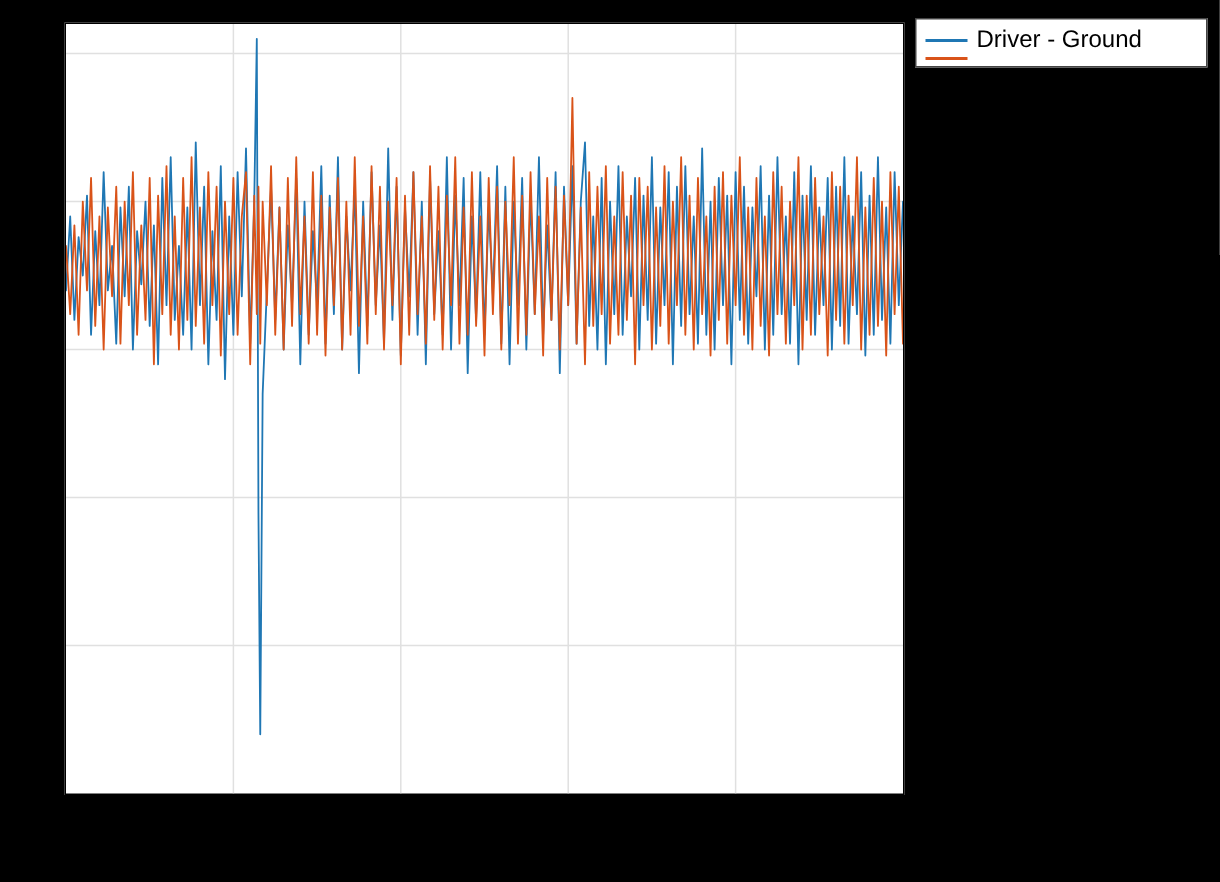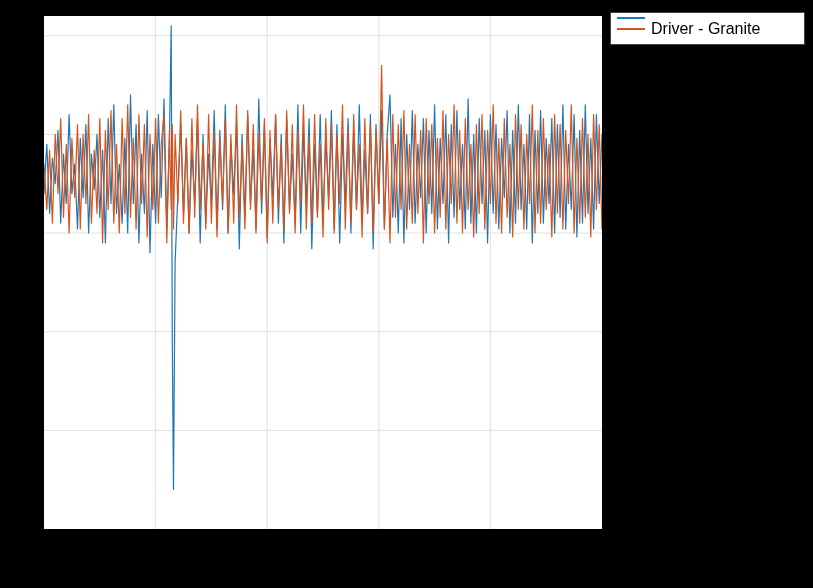--- a/index.html
+++ b/index.html
@@ -61,20 +61,20 @@
         <line x1="0" y1="118.38461538461536" x2="558" y2="118.38461538461536" class="gridline"></line>
         <line x1="0" y1="19.730769230769226" x2="558" y2="19.730769230769226" class="gridline"></line>
         <path d="M0.0 177.6 L2.8 128.3 L5.6 197.3 L8.4 142.1 L11.2 167.7 L14.0 114.4 L16.7 207.2 L19.5 138.1 L22.3 187.4 L25.1 98.7 L27.9 177.6 L30.7 148.0 L33.5 213.1 L36.3 122.3 L39.1 181.5 L41.9 108.5 L44.6 217.0 L47.4 138.1 L50.2 173.6 L53.0 118.4 L55.8 201.3 L58.6 134.2 L61.4 226.9 L64.2 102.6 L67.0 187.4 L69.8 88.8 L72.5 197.3 L75.3 148.0 L78.1 207.2 L80.9 122.3 L83.7 217.0 L86.5 78.9 L89.3 187.4 L92.1 108.5 L94.9 226.9 L97.6 138.1 L100.4 197.3 L103.2 94.7 L106.0 236.8 L108.8 128.3 L111.6 207.2 L114.4 98.7 L117.2 181.5 L120.0 82.9 L122.8 213.1 L125.5 118.4 L127.2 9.9 L128.3 325.6 L129.5 473.5 L131.1 246.6 L133.9 177.6 L136.7 108.5 L139.5 197.3 L142.3 122.3 L145.1 217.0 L147.9 134.2 L150.7 187.4 L153.5 102.6 L156.2 226.9 L159.0 118.4 L161.8 207.2 L164.6 138.1 L167.4 187.4 L170.2 94.7 L173.0 213.1 L175.8 114.4 L178.6 193.4 L181.3 88.8 L184.1 217.0 L186.9 128.3 L189.7 177.6 L192.5 108.5 L195.3 232.8 L198.1 118.4 L200.9 201.3 L203.7 98.7 L206.5 187.4 L209.3 134.2 L212.0 213.1 L214.8 82.9 L217.6 197.3 L220.4 108.5 L223.2 221.0 L226.0 122.3 L228.8 181.5 L231.6 98.7 L234.4 207.2 L237.2 118.4 L239.9 226.9 L242.7 102.6 L245.5 193.4 L248.3 138.1 L251.1 207.2 L253.9 88.8 L256.7 217.0 L259.5 114.4 L262.3 187.4 L265.1 102.6 L267.8 232.8 L270.6 128.3 L273.4 197.3 L276.2 98.7 L279.0 207.2 L281.8 122.3 L284.6 181.5 L287.4 94.7 L290.2 213.1 L292.9 108.5 L295.7 226.9 L298.5 118.4 L301.3 187.4 L304.1 102.6 L306.9 217.0 L309.7 114.4 L312.5 193.4 L315.3 88.8 L318.1 207.2 L320.8 134.2 L323.6 197.3 L326.4 98.7 L329.2 232.8 L332.0 108.5 L334.8 187.4 L337.6 94.7 L340.4 213.1 L343.2 118.4 L346.0 78.9 L348.8 201.3 L351.5 128.3 L354.3 217.0 L357.1 102.6 L359.9 226.9 L362.7 118.4 L365.5 193.4 L368.3 94.7 L371.1 207.2 L373.9 128.3 L376.7 181.5 L379.4 102.6 L382.2 217.0 L385.0 114.4 L387.8 197.3 L390.6 88.8 L393.4 213.1 L396.2 122.3 L399.0 187.4 L401.8 98.7 L404.6 226.9 L407.3 108.5 L410.1 201.3 L412.9 94.7 L415.7 193.4 L418.5 128.3 L421.3 213.1 L424.1 82.9 L426.9 207.2 L429.7 118.4 L432.4 217.0 L435.2 102.6 L438.0 187.4 L440.8 114.4 L443.6 226.9 L446.4 98.7 L449.2 197.3 L452.0 108.5 L454.8 213.1 L457.6 122.3 L460.3 181.5 L463.1 94.7 L465.9 217.0 L468.7 114.4 L471.5 207.2 L474.3 88.8 L477.1 193.4 L479.9 128.3 L482.7 213.1 L485.5 98.7 L488.3 226.9 L491.0 114.4 L493.8 197.3 L496.6 94.7 L499.4 207.2 L502.2 122.3 L505.0 187.4 L507.8 102.6 L510.6 217.0 L513.4 108.5 L516.1 201.3 L518.9 88.8 L521.7 213.1 L524.5 128.3 L527.3 193.4 L530.1 98.7 L532.9 221.0 L535.7 114.4 L538.5 207.2 L541.3 88.8 L544.0 197.3 L546.8 122.3 L549.6 213.1 L552.4 98.7 L555.2 187.4 L558.0 118.4 " fill="none" stroke="#1f77b4" stroke-width="1.2" stroke-linejoin="round" stroke-linecap="round"></path>
         <path d="M0.0 148.0 L2.8 193.4 L5.6 134.2 L8.4 207.2 L11.2 118.4 L14.0 177.6 L16.7 102.6 L19.5 201.3 L22.3 128.3 L25.1 217.0 L27.9 122.3 L30.7 181.5 L33.5 108.5 L36.3 213.1 L39.1 118.4 L41.9 187.4 L44.6 98.7 L47.4 207.2 L50.2 134.2 L53.0 197.3 L55.8 102.6 L58.6 226.9 L61.4 114.4 L64.2 193.4 L67.0 94.7 L69.8 207.2 L72.5 128.3 L75.3 217.0 L78.1 102.6 L80.9 197.3 L83.7 88.8 L86.5 201.3 L89.3 122.3 L92.1 213.1 L94.9 98.7 L97.6 187.4 L100.4 108.5 L103.2 221.0 L106.0 118.4 L108.8 193.4 L111.6 102.6 L114.4 207.2 L117.2 128.3 L120.0 98.7 L122.8 226.9 L125.5 114.4 L127.2 193.4 L128.3 108.5 L129.5 213.1 L131.1 118.4 L133.9 187.4 L136.7 94.7 L139.5 207.2 L142.3 122.3 L145.1 217.0 L147.9 102.6 L150.7 201.3 L153.5 88.8 L156.2 193.4 L159.0 128.3 L161.8 213.1 L164.6 98.7 L167.4 207.2 L170.2 114.4 L173.0 221.0 L175.8 122.3 L178.6 187.4 L181.3 102.6 L184.1 217.0 L186.9 118.4 L189.7 207.2 L192.5 88.8 L195.3 201.3 L198.1 128.3 L200.9 213.1 L203.7 94.7 L206.5 193.4 L209.3 108.5 L212.0 217.0 L214.8 118.4 L217.6 187.4 L220.4 102.6 L223.2 226.9 L226.0 114.4 L228.8 207.2 L231.6 98.7 L234.4 193.4 L237.2 128.3 L239.9 213.1 L242.7 94.7 L245.5 197.3 L248.3 108.5 L251.1 217.0 L253.9 114.4 L256.7 187.4 L259.5 88.8 L262.3 213.1 L265.1 122.3 L267.8 207.2 L270.6 98.7 L273.4 201.3 L276.2 128.3 L279.0 221.0 L281.8 102.6 L284.6 193.4 L287.4 108.5 L290.2 217.0 L292.9 118.4 L295.7 187.4 L298.5 88.8 L301.3 213.1 L304.1 114.4 L306.9 207.2 L309.7 98.7 L312.5 193.4 L315.3 128.3 L318.1 221.0 L320.8 102.6 L323.6 197.3 L326.4 108.5 L329.2 217.0 L332.0 114.4 L334.8 187.4 L337.6 49.3 L340.4 213.1 L343.2 122.3 L346.0 226.9 L348.8 98.7 L351.5 201.3 L354.3 108.5 L357.1 193.4 L359.9 94.7 L362.7 213.1 L365.5 128.3 L368.3 207.2 L371.1 98.7 L373.9 197.3 L376.7 114.4 L379.4 226.9 L382.2 102.6 L385.0 187.4 L387.8 108.5 L390.6 217.0 L393.4 122.3 L396.2 201.3 L399.0 94.7 L401.8 213.1 L404.6 118.4 L407.3 187.4 L410.1 88.8 L412.9 207.2 L415.7 114.4 L418.5 217.0 L421.3 102.6 L424.1 193.4 L426.9 128.3 L429.7 221.0 L432.4 108.5 L435.2 197.3 L438.0 98.7 L440.8 213.1 L443.6 114.4 L446.4 187.4 L449.2 88.8 L452.0 207.2 L454.8 122.3 L457.6 217.0 L460.3 102.6 L463.1 201.3 L465.9 128.3 L468.7 221.0 L471.5 98.7 L474.3 193.4 L477.1 108.5 L479.9 213.1 L482.7 118.4 L485.5 187.4 L488.3 88.8 L491.0 217.0 L493.8 114.4 L496.6 207.2 L499.4 102.6 L502.2 193.4 L505.0 128.3 L507.8 221.0 L510.6 98.7 L513.4 197.3 L516.1 108.5 L518.9 213.1 L521.7 114.4 L524.5 187.4 L527.3 88.8 L530.1 217.0 L532.9 122.3 L535.7 207.2 L538.5 102.6 L541.3 201.3 L544.0 118.4 L546.8 221.0 L549.6 98.7 L552.4 193.4 L555.2 108.5 L558.0 213.1 " fill="none" stroke="#d95319" stroke-width="1.2" stroke-linejoin="round" stroke-linecap="round"></path>
       </svg>
   </div>
 
   <div class="legend-box" id="legend-box" style="left: 610px; top: 12px; width: 195px;">
     <div class="legend-row">
       <span class="legend-line" id="leg-line-0" style="border-top-color: rgb(31, 119, 180);"></span>
+      <span>Driver - Ground</span>
     </div>
     <div class="legend-row">
       <span class="legend-line" id="leg-line-1" style="border-top-color: rgb(217, 83, 25);"></span>
-      <span>Driver - Granite</span>
     </div>
   </div>
 
 </div>
 
 </body></html>

